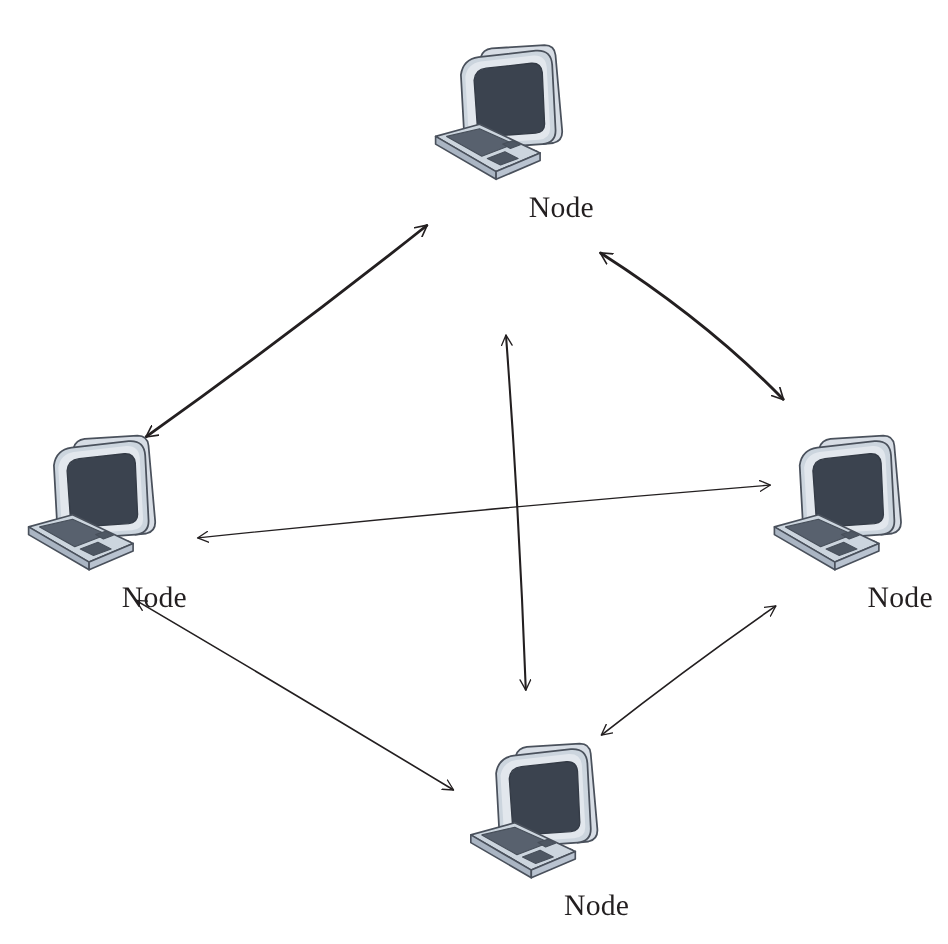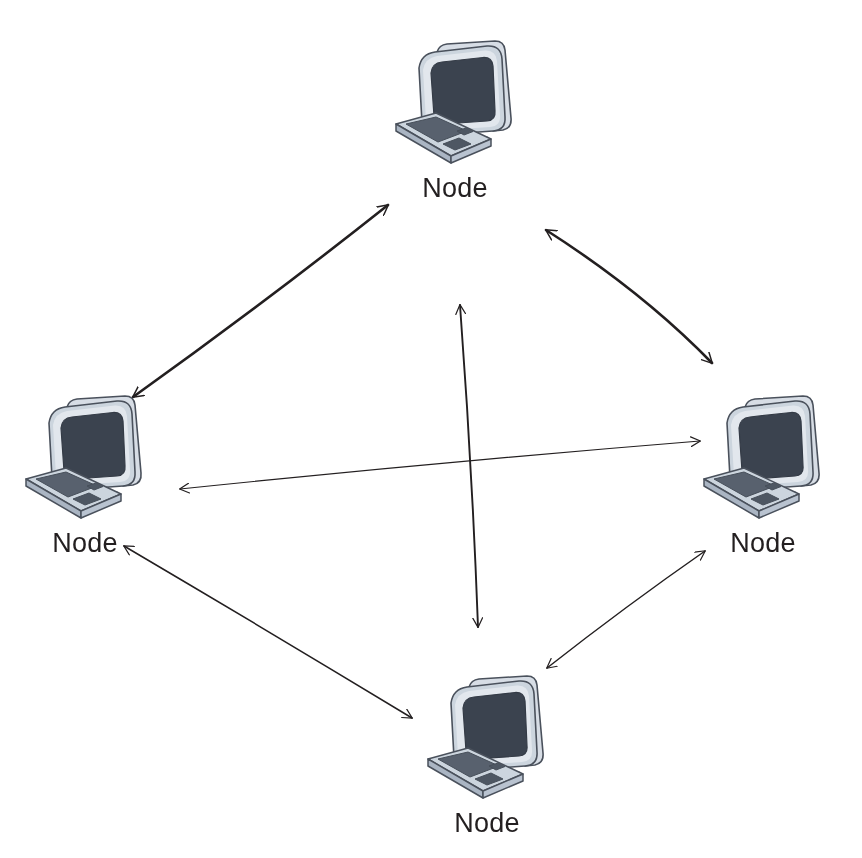--- a/index.html
+++ b/index.html
@@ -30,27 +30,28 @@
     margin-left: -85px;
     text-align: center;
     z-index: 5;
   }
   .node-icon {
     display: block;
     margin: 0 auto;
   }
   .node-label {
     display: block;
-    font-family: Liberation Sans, sans-serif;
+    font-family: Liberation Serif, serif;
     font-size: 27px;
     line-height: 1.1;
     color: #231f20;
     letter-spacing: 0.2px;
     margin-top: 4px;
     white-space: nowrap;
+    text-align: right;
   }
 </style>
 </head>
 <body>
 
 <div id="canvas">
 
   <svg id="edges" viewBox="0 0 862 858" xmlns="http://www.w3.org/2000/svg">
     <defs>
 

